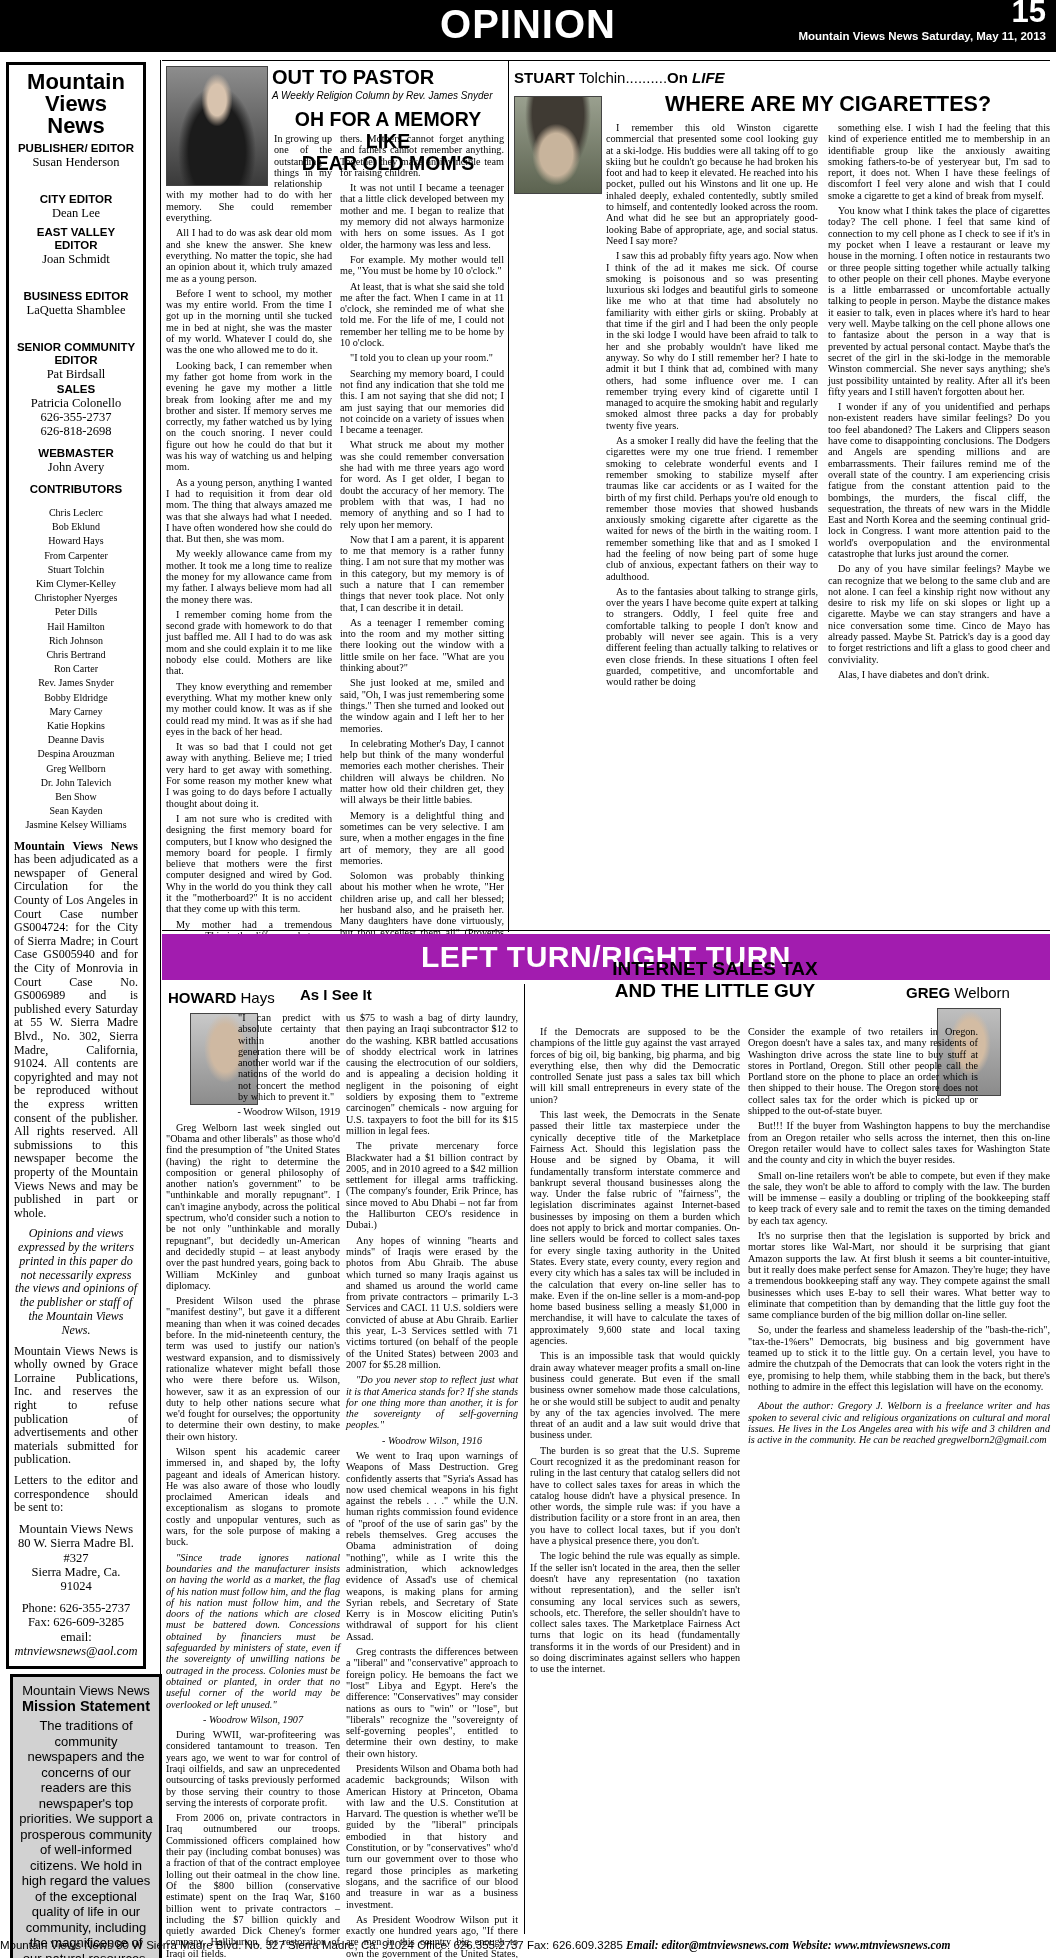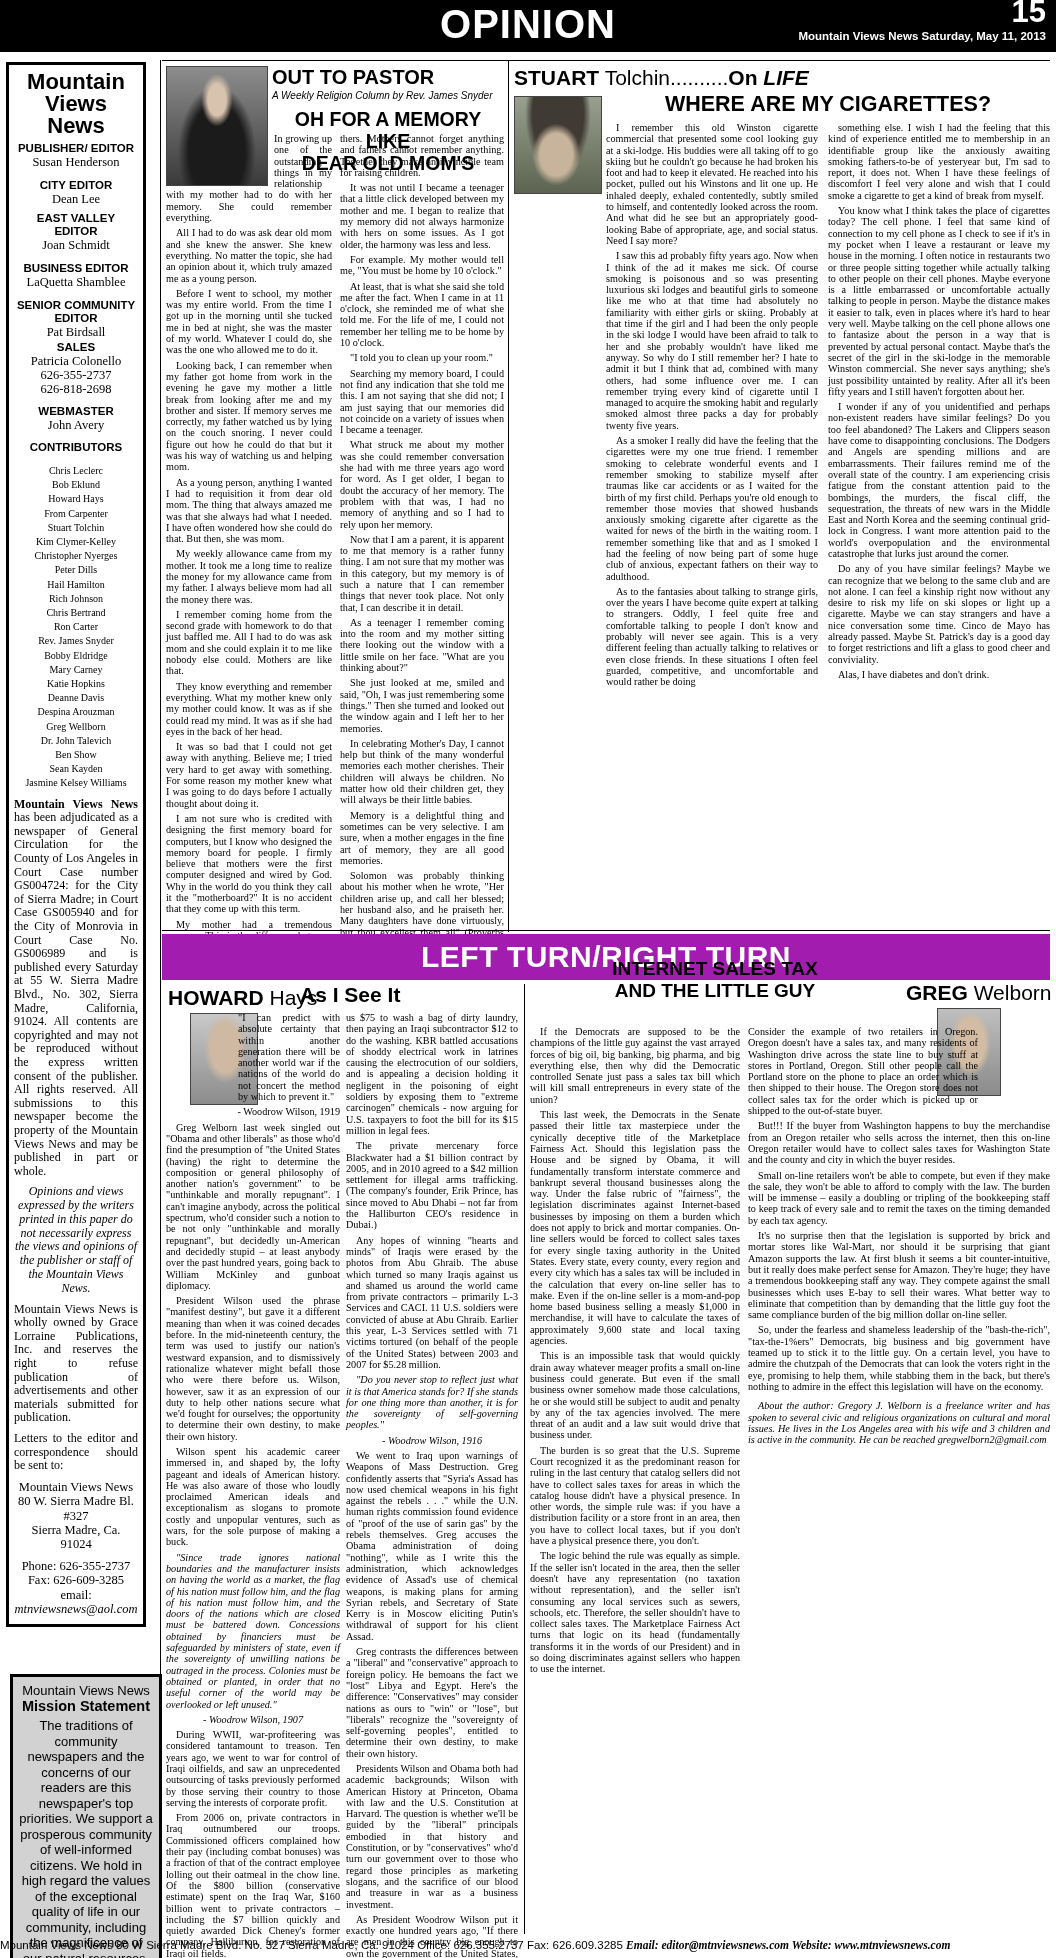--- a/index.html
+++ b/index.html
@@ -42,21 +42,21 @@
     background:#fff;
   }
   .staffbox .logo{
     font-family:"Liberation Sans", sans-serif;
     font-weight:bold;font-size:22px;line-height:22px;text-align:center;
     margin-bottom:5px;
   }
   .role{
     font-family:"Liberation Sans", sans-serif;
     font-weight:bold;font-size:11.5px;line-height:13px;text-align:center;
-    margin-top:10px;
+    margin-top:24px;
   }
   .role.first{margin-top:2px;}
   .person{
     font-family:"Liberation Serif", serif;
     font-size:12.5px;line-height:14px;text-align:center;
   }
   .person.bold{font-weight:normal;}
   .contrib{
     font-family:"Liberation Serif", serif;
     font-size:10px;line-height:14.2px;text-align:center;
@@ -113,21 +113,21 @@
   .hd-sub{
     font-family:"Liberation Sans", sans-serif;
     font-style:italic;font-size:10px;line-height:15px;
   }
   .hd-title{
     font-family:"Liberation Sans", sans-serif;
     font-weight:bold;font-size:19.5px;line-height:22px;text-align:center;
   }
   .byline-big{
     font-family:"Liberation Sans", sans-serif;
-    font-size:21px;line-height:24px;
+    font-size:15px;line-height:24px;
   }
   .byline-big b{font-weight:bold;}
   .byline-big i{font-style:italic;font-weight:bold;}
 
   .photo{
     position:absolute;border:1px solid #444;background:#8a8a8a;
     overflow:hidden;
   }
   .photo .g{
     position:absolute;left:0;top:0;width:100%;height:100%;

